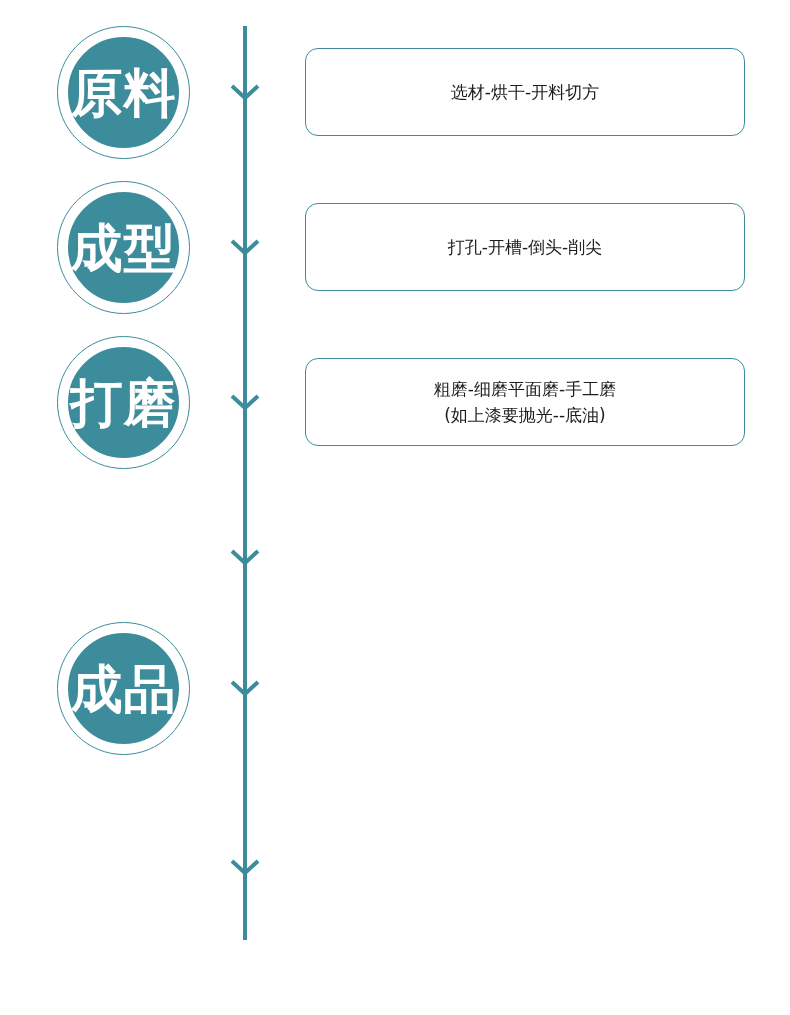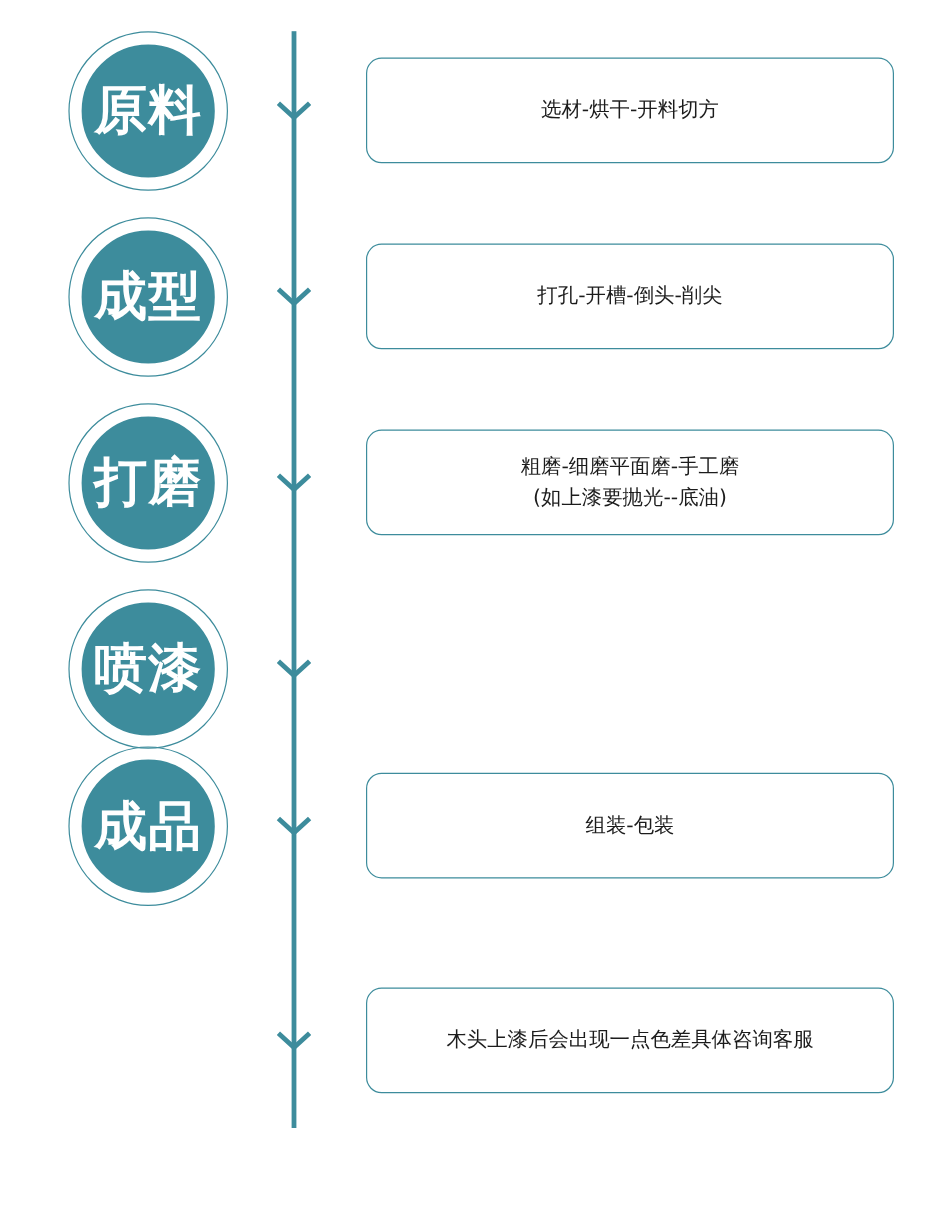--- a/index.html
+++ b/index.html
@@ -58,21 +58,21 @@
     border-radius: 50%;
     box-sizing: border-box;
     border: 4px solid #ffffff;
     background: #3d8c9c;
     display: flex;
     align-items: center;
     justify-content: center;
   }
   .stage-badge-label {
     color: #ffffff;
-    font-size: 44px;
+    font-size: 52px;
     font-weight: bold;
     letter-spacing: 1px;
     line-height: 1;
     white-space: nowrap;
     font-family: "DejaVu Sans", "Liberation Sans", sans-serif;
   }
 
   
   .stage-arrow {
     position: absolute;
@@ -160,52 +160,41 @@
       <svg width="40" height="40" viewBox="0 0 40 40" aria-hidden="true">
         <path d="M7 14 L20 26 L33 14" fill="none" stroke="#3d8c9c" stroke-width="4" stroke-linecap="butt" stroke-linejoin="miter"></path>
       </svg>
     </div>
     <div class="stage-box">
       <span class="stage-box-text">打孔-开槽-倒头-削尖</span>
     </div>
   </div>
 
   <div class="stage-row" style="top:491px;">
-    <div class="stage-badge">
-      <div class="stage-badge-inner">
-        <span class="stage-badge-label">喷漆</span>
-      </div>
-    </div>
     <div class="stage-arrow">
       <svg width="40" height="40" viewBox="0 0 40 40" aria-hidden="true">
         <path d="M7 14 L20 26 L33 14" fill="none" stroke="#3d8c9c" stroke-width="4" stroke-linecap="butt" stroke-linejoin="miter"></path>
       </svg>
     </div>
   </div>
 
   <div class="stage-row" style="top:622px;">
     <div class="stage-badge">
       <div class="stage-badge-inner">
         <span class="stage-badge-label">成品</span>
       </div>
     </div>
     <div class="stage-arrow">
       <svg width="40" height="40" viewBox="0 0 40 40" aria-hidden="true">
         <path d="M7 14 L20 26 L33 14" fill="none" stroke="#3d8c9c" stroke-width="4" stroke-linecap="butt" stroke-linejoin="miter"></path>
       </svg>
     </div>
-    <div class="stage-box">
-      <span class="stage-box-text">组装-包装</span>
-    </div>
   </div>
 
   <div class="stage-row" style="top:801px;">
     <div class="stage-arrow">
       <svg width="40" height="40" viewBox="0 0 40 40" aria-hidden="true">
         <path d="M7 14 L20 26 L33 14" fill="none" stroke="#3d8c9c" stroke-width="4" stroke-linecap="butt" stroke-linejoin="miter"></path>
       </svg>
     </div>
-    <div class="stage-box">
-      <span class="stage-box-text">木头上漆后会出现一点色差具体咨询客服</span>
-    </div>
   </div>
 
 </div>
 
 </body></html>

